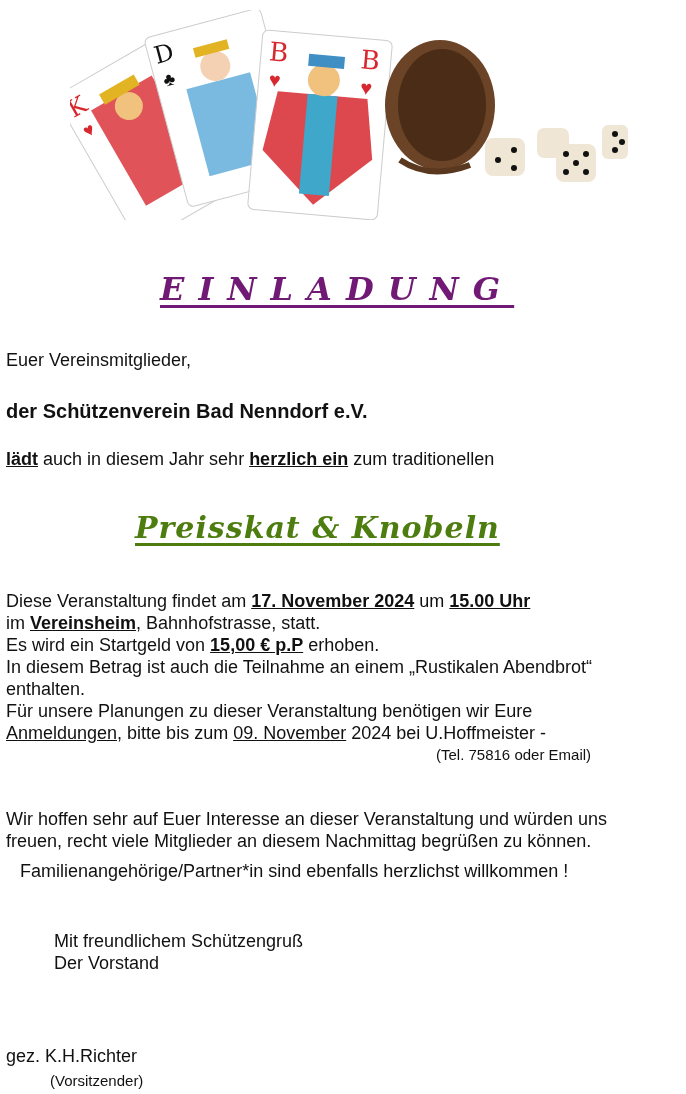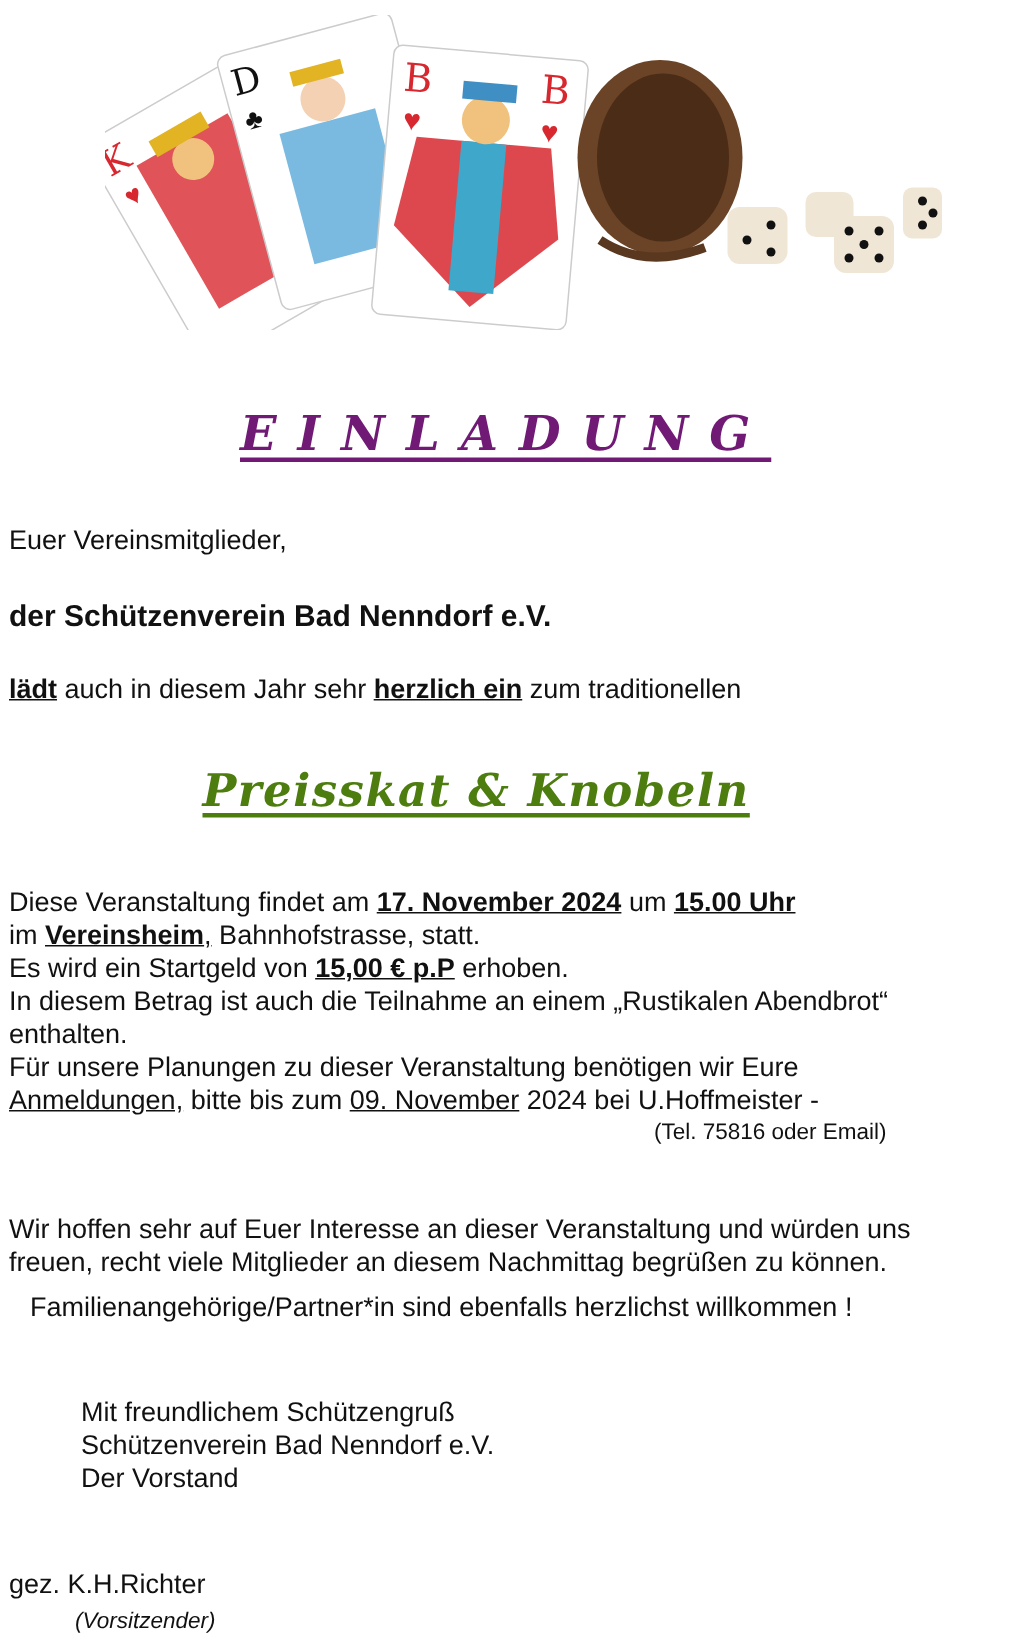--- a/index.html
+++ b/index.html
@@ -120,18 +120,17 @@
 
 <div class="abs" style="left:6px; top:792px;margin-top:16px;">
   <div class="t">Wir hoffen sehr auf Euer Interesse an dieser Veranstaltung und würden uns</div>
   <div class="t">freuen, recht viele Mitglieder an diesem Nachmittag begrüßen zu können.</div>
 </div>
 
 <div class="abs t" style="left:20px; top:860px;">Familienangehörige/Partner*in sind ebenfalls herzlichst willkommen !</div>
 
 <div class="abs" style="left:6px; top:930px;margin-left:48px;">
   <div class="t">Mit freundlichem Schützengruß</div>
-  <div class="t">Schützenverein Bad Nenndorf e.V.</div>
   <div class="t">Der Vorstand</div>
 </div>
 
 <div class="abs t" style="left:6px; top:1045px;">gez. K.H.Richter</div>
-<div class="abs t small" style="left:50px; top:1070px;font-style:italic;">(Vorsitzender)</div>
+<div class="abs t small" style="left:50px; top:1070px;">(Vorsitzender)</div>
 
 </body></html>

